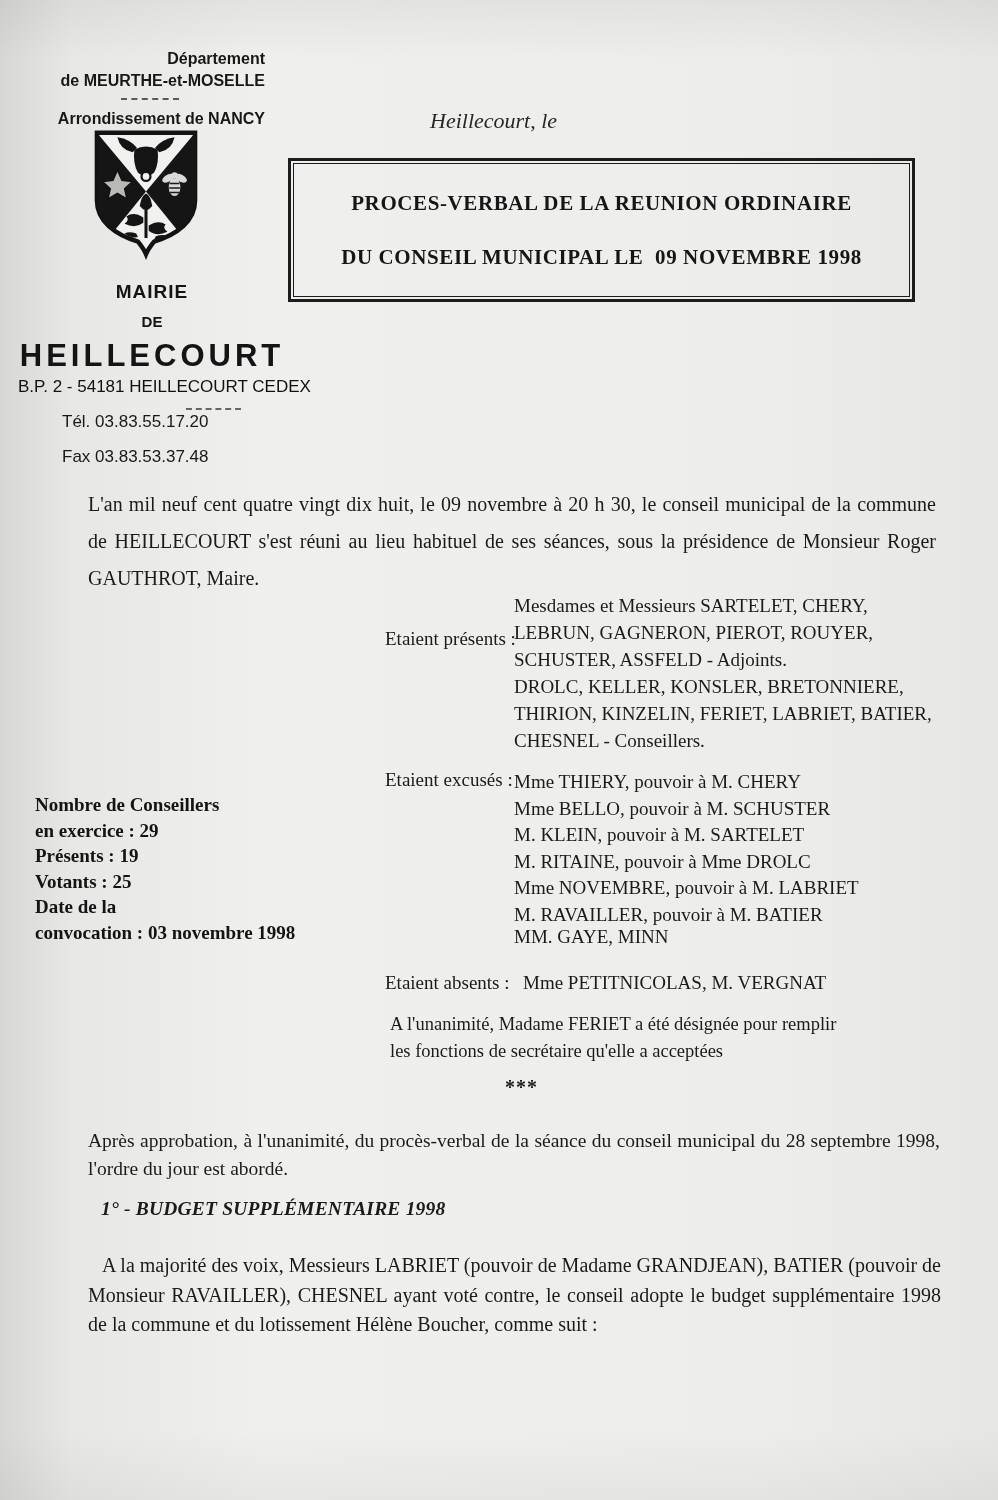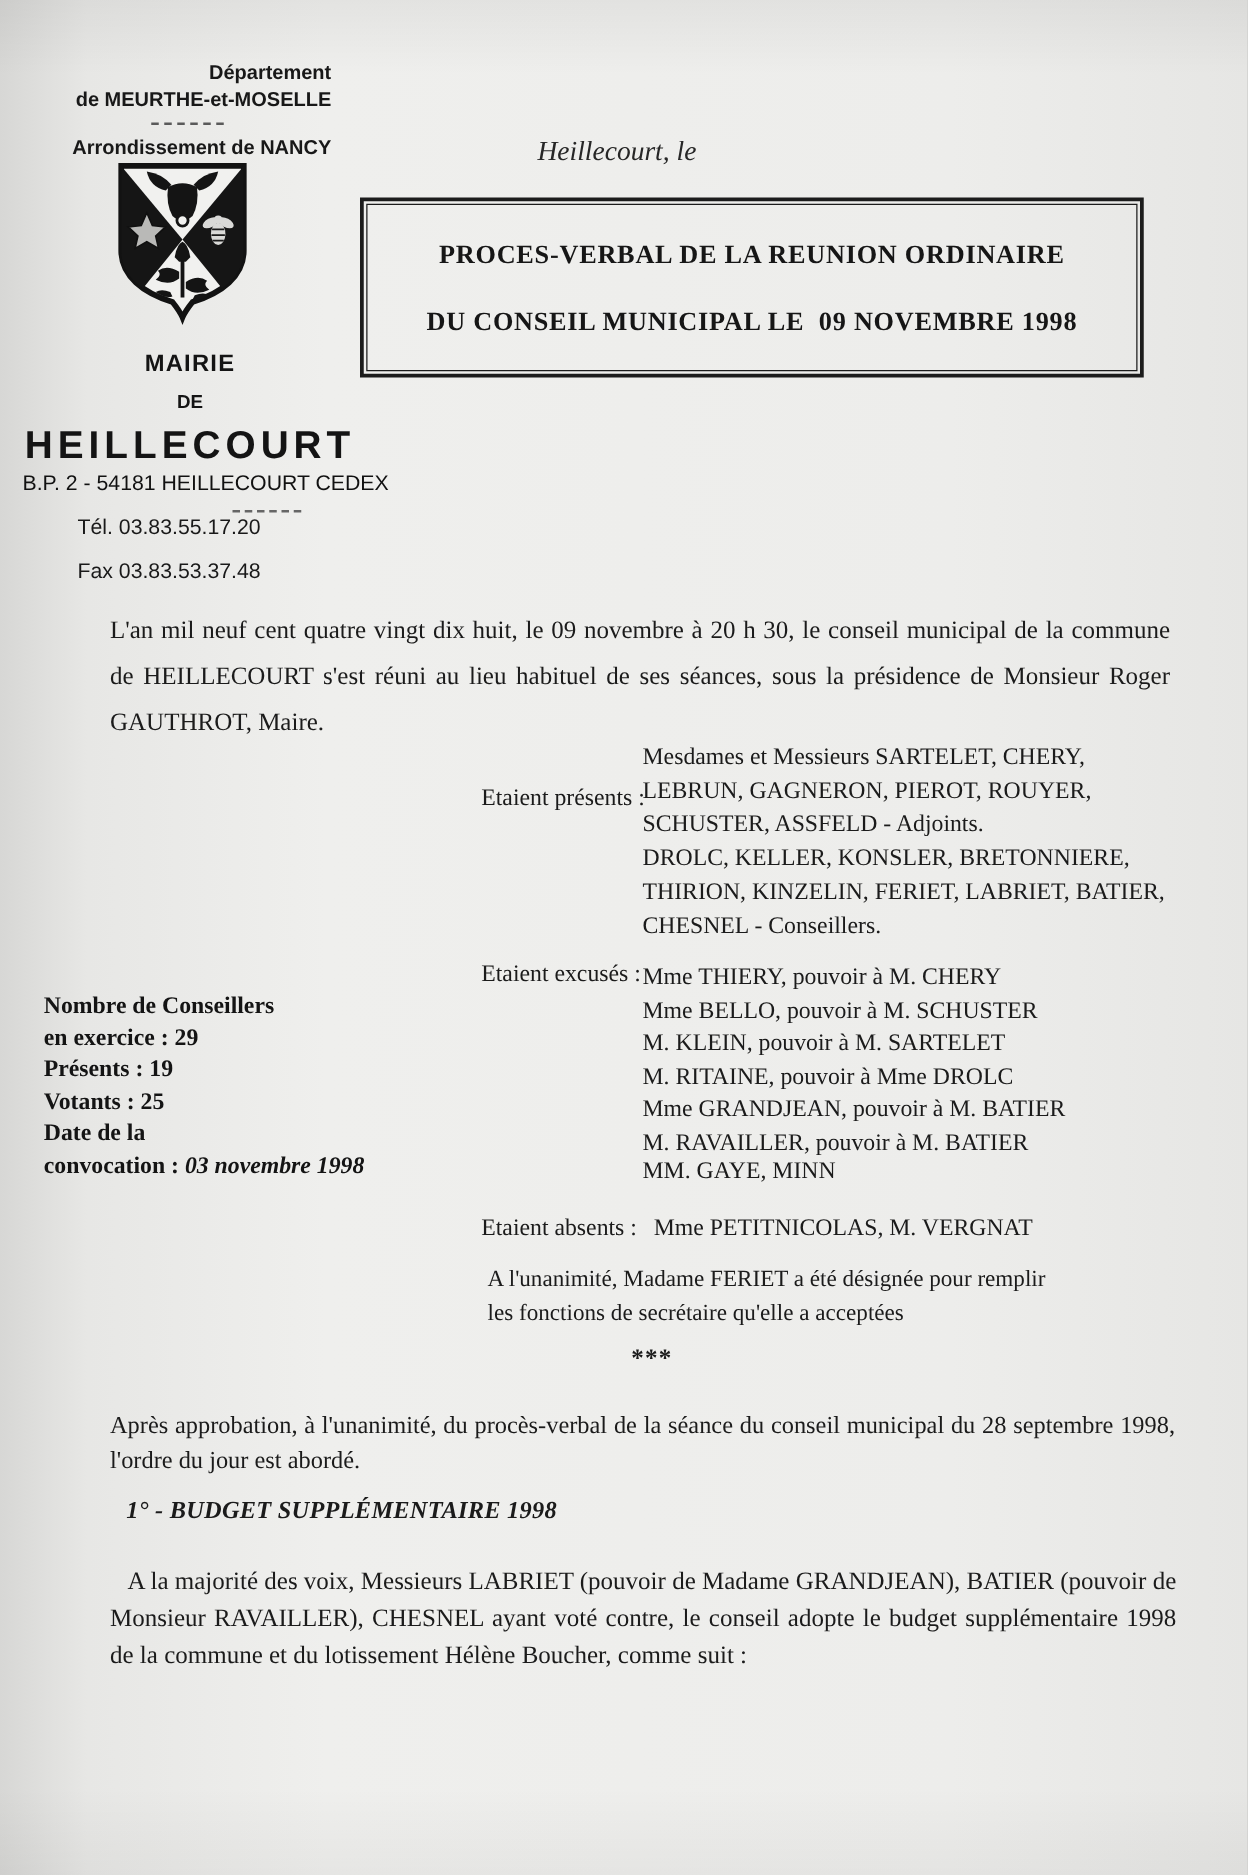--- a/index.html
+++ b/index.html
@@ -42,21 +42,21 @@
   .block-lines{position:absolute;font-size:19px;line-height:27px;white-space:nowrap;}
   .presents-label{left:385px;top:628px;}
   .presents-lines{left:514px;top:592px;}
   .excuses-label{left:385px;top:769px;}
   .excuses-lines{left:514px;top:769px;line-height:26.5px;}
   .excuses-extra{position:absolute;left:514px;top:926px;font-size:19px;white-space:nowrap;}
   .absents-label{left:385px;top:972px;}
   .absents-value{position:absolute;left:523px;top:972px;font-size:19px;white-space:nowrap;}
 
   .counts{position:absolute;left:35px;top:792px;font-weight:bold;font-size:19px;line-height:25.5px;color:#141414;white-space:nowrap;}
-  .counts .it{font-style:italic;font-weight:bold;text-align:center;}
+  .counts .it{font-weight:bold;text-align:center;}
 
   .secretary{position:absolute;left:390px;top:1011px;font-size:18.5px;line-height:27px;white-space:nowrap;}
 
   .stars{position:absolute;left:505px;top:1076px;font-weight:bold;font-size:20px;letter-spacing:1px;}
 
   .approbation{position:absolute;left:88px;top:1127px;width:852px;font-size:19.5px;line-height:28px;
     text-align:justify;margin:0;}
   .heading{position:absolute;left:85px;top:1182px;font-weight:bold;font-style:italic;font-size:19.5px;margin:16px;letter-spacing:0.2px;}
   .budget{position:absolute;left:88px;top:1251px;width:853px;font-size:20px;line-height:29.5px;
     text-align:justify;text-indent:14px;margin:0;}
@@ -152,21 +152,21 @@
     <div>Date de la</div>
     <div><span>convocation : </span><span class="it">03 novembre 1998</span></div>
   </div>
 
   <div class="block-label excuses-label">Etaient excusés :</div>
   <div class="block-lines excuses-lines">
     <div>Mme THIERY, pouvoir à M. CHERY</div>
     <div>Mme BELLO, pouvoir à M. SCHUSTER</div>
     <div>M. KLEIN, pouvoir à M. SARTELET</div>
     <div>M. RITAINE, pouvoir à Mme DROLC</div>
-    <div>Mme GRANDJEAN, pouvoir à M. BATIER</div>
+    <div>Mme NOVEMBRE, pouvoir à M. LABRIET</div>
     <div>M. RAVAILLER, pouvoir à M. BATIER</div>
   </div>
   <div class="excuses-extra">MM. GAYE, MINN</div>
 
   <div class="block-label absents-label">Etaient absents :</div>
   <div class="absents-value">Mme PETITNICOLAS, M. VERGNAT</div>
 
   <div class="secretary">
     <div>A l'unanimité, Madame FERIET a été désignée pour remplir</div>
     <div>les fonctions de secrétaire qu'elle a acceptées</div>

